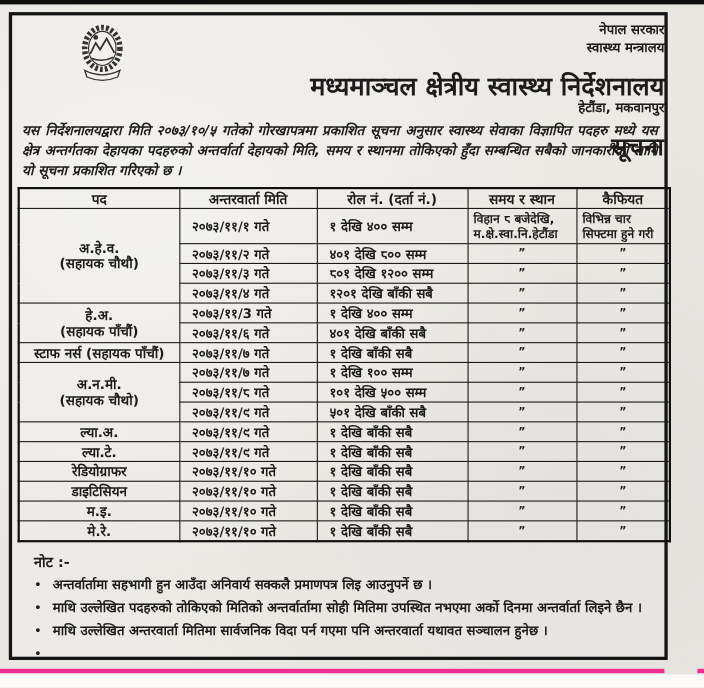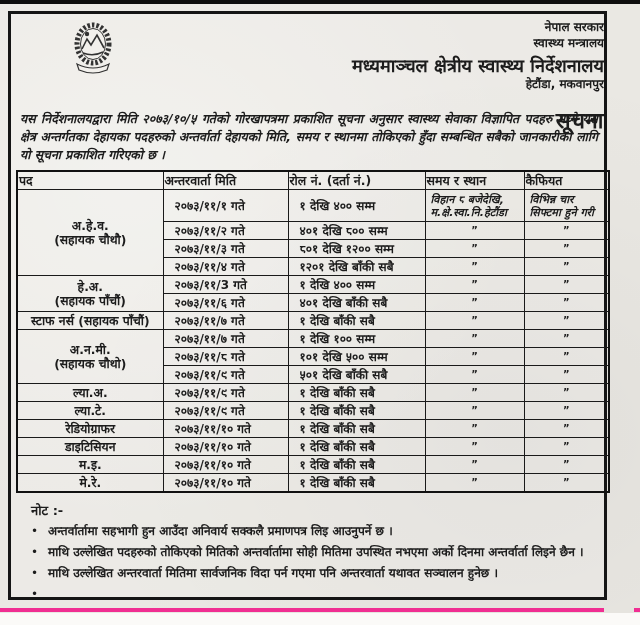--- a/index.html
+++ b/index.html
@@ -17,41 +17,41 @@
   }
   .bottom-strip{position:absolute;left:0;top:613px;width:640px;height:12px;background:#fbfaf8;}
   .top-bar{position:absolute;left:0;top:0;width:640px;height:4px;background:#0e0e0e;}
   .doc{
     position:absolute;left:8px;top:11px;width:599px;height:589px;
     border:3px solid #151515;box-sizing:border-box;background:rgba(255,255,255,.12);
   }
   
   .hdr{position:absolute;left:0;top:5px;width:100%;text-align:right;}
   .h-sm{font-size:12px;font-weight:700;line-height:16px;}
-  .h-lg{font-size:18px;font-weight:700;line-height:21px;margin-top:4px;}
+  .h-lg{font-size:23px;font-weight:700;line-height:21px;margin-top:18px;}
   .h-title{font-size:22px;font-weight:800;line-height:24px;margin-top:17px;letter-spacing:.5px;}
   .emblem{position:absolute;left:62px;top:8px;width:40px;height:54px;}
   
   .intro{
     position:absolute;left:9px;top:96px;width:578px;margin:0;
     font-size:12.4px;font-weight:600;line-height:18px;text-align:justify;font-style:italic;
   }
   
   table.tbl{
     position:absolute;left:5px;top:156px;width:592px;
     border-collapse:collapse;table-layout:fixed;
     border:2px solid #111;
   }
   .tbl th,.tbl td{border:1px solid #1a1a1a;padding:0 3px;box-sizing:border-box;}
-  .tbl th{height:17px;font-size:12.5px;font-weight:700;text-align:left;padding:0 1px;}
+  .tbl th{height:17px;font-size:12.5px;font-weight:700;text-align:center;padding:0 1px;}
   .tbl td{height:17px;font-size:12px;font-weight:700;vertical-align:middle;}
   .tbl tr.tall td{height:32px;margin-left:29px;}
   td.post{text-align:center;font-size:12.3px;line-height:14px;}
   td.datec,td.rollc{text-align:left;padding-left:11px;white-space:nowrap;}
-  td.two{font-size:11px;line-height:13px;text-align:left;padding-left:5px;font-weight:700;font-style:italic;}
+  td.two{font-size:11px;line-height:13px;text-align:left;padding-left:5px;font-weight:700;}
   td.dit{text-align:center;font-size:10px;font-weight:700;color:#222;}
   
   .notes{position:absolute;left:20px;top:487px;width:566px;}
   .note-label{font-size:13px;font-weight:800;margin-bottom:5px;}
   .note-line{display:flex;align-items:flex-start;margin-bottom:6px;}
   .note-line .bullet{width:17px;flex:0 0 17px;font-size:12px;line-height:15px;}
   .note-line .txt{font-size:12px;font-weight:600;line-height:15px;}
   
   .pink-line{position:absolute;left:0;top:608px;width:604px;height:4px;background:#f02e92;}
   .pink-dot{position:absolute;left:634px;top:608px;width:6px;height:4px;background:#f02e92;}

